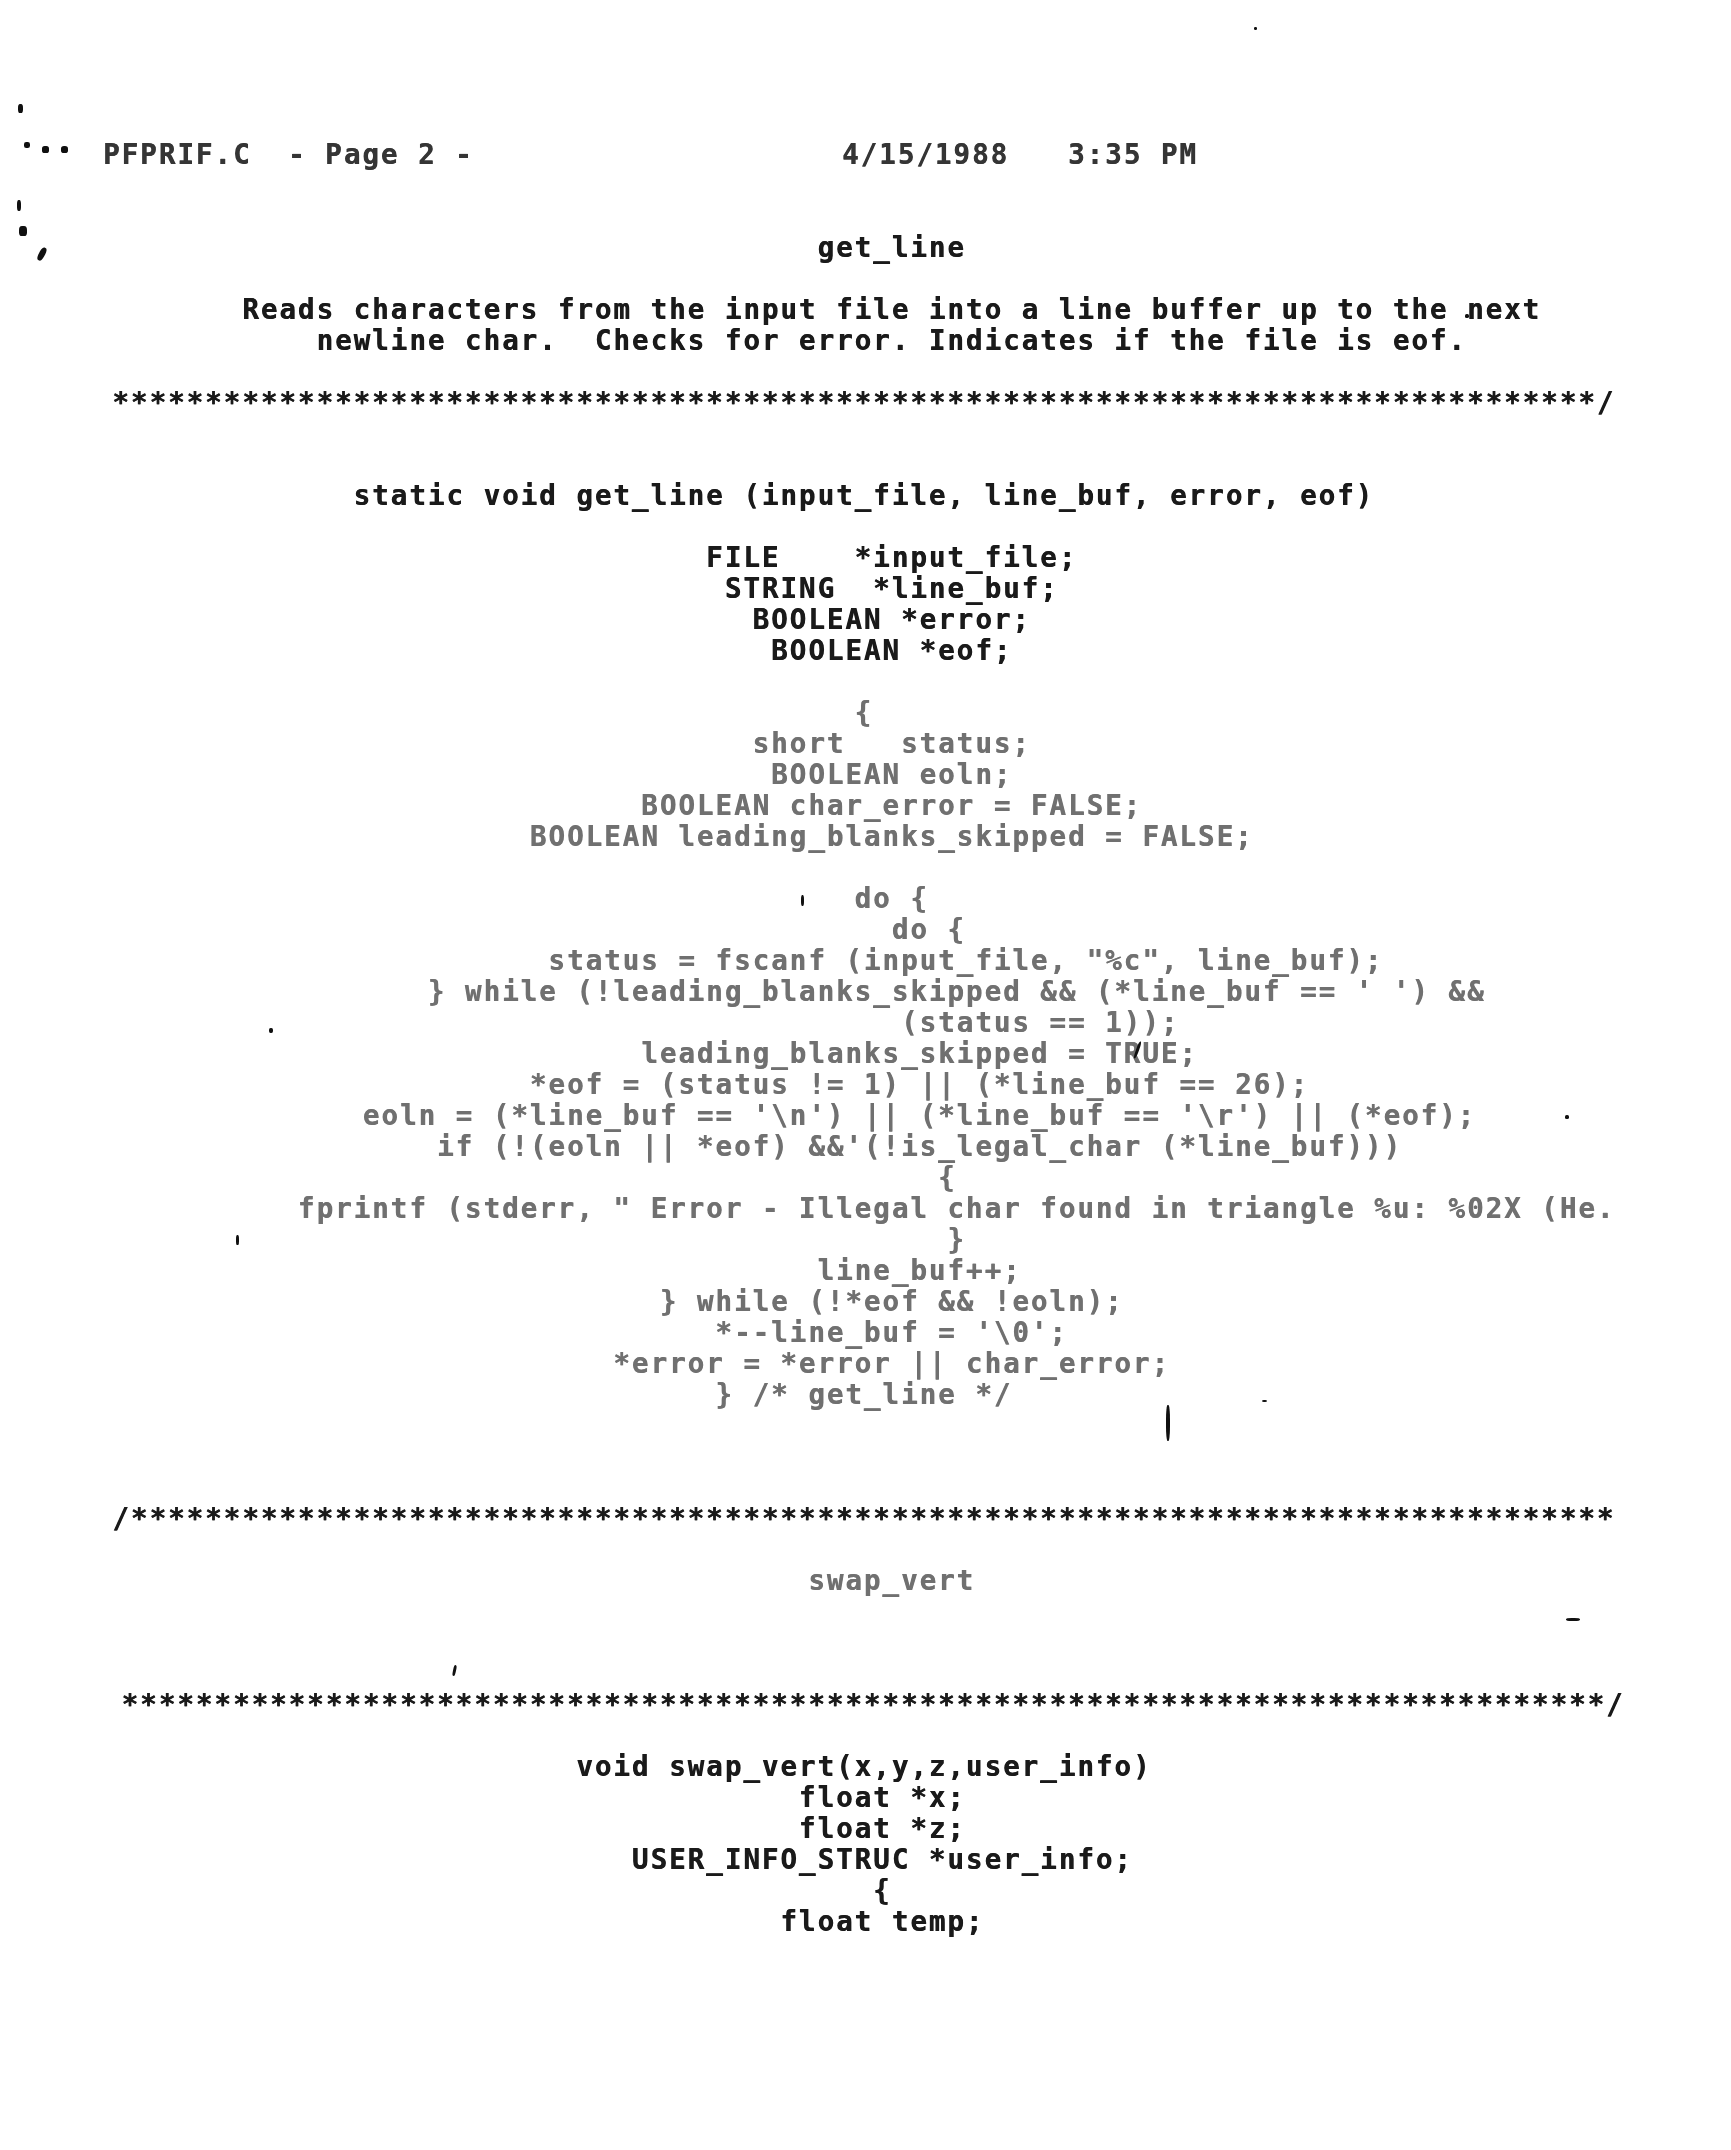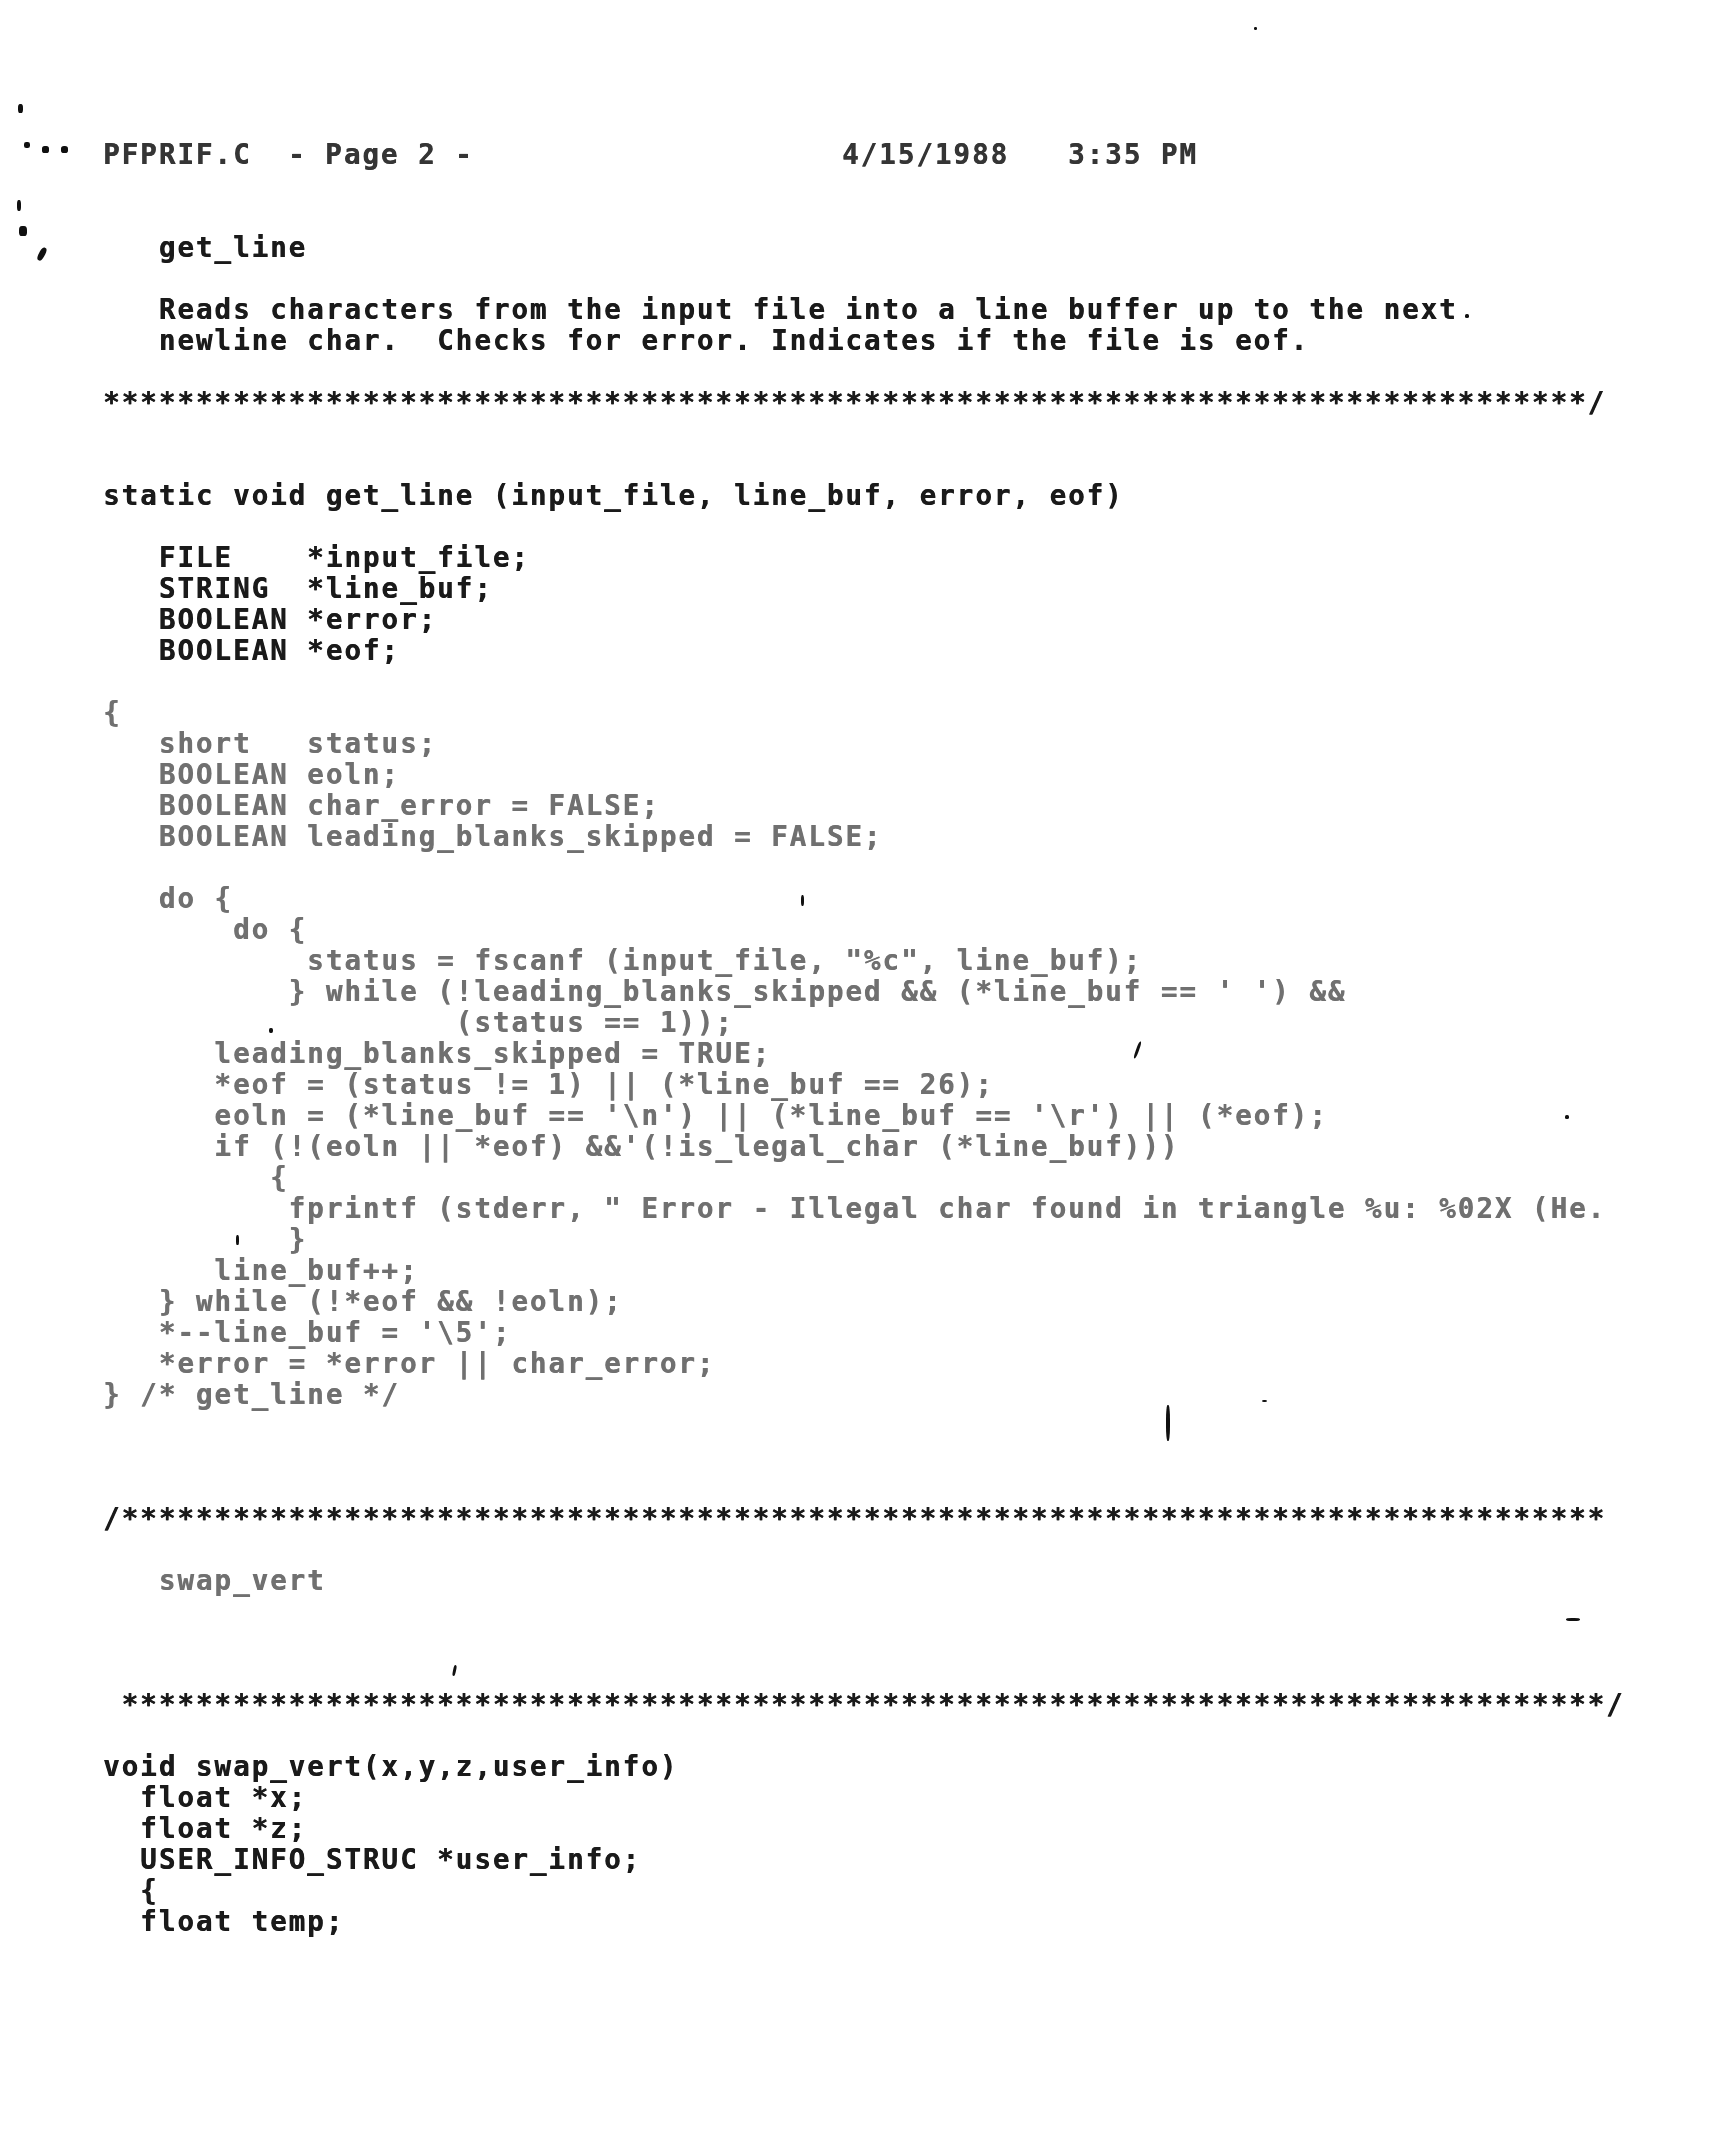--- a/index.html
+++ b/index.html
@@ -5,20 +5,21 @@
   :root { --ink:#1a1a1a; --paper:#ffffff; }
   * { margin:0; padding:0; box-sizing:border-box; }
   html,body { background:var(--paper); }
   .page {
     position:relative;
     width:1732px; height:2151px;
     background:var(--paper);
     overflow:hidden;
     font-family:"DejaVu Sans Mono", monospace;
     color:var(--ink);
+    text-align:center;
   }
   .header-row {
     position:absolute; left:0; top:139px; width:1732px; height:32px;
     font-size:27.5px; font-weight:700; letter-spacing:2px; line-height:31px;
     white-space:pre;
     opacity:.88; filter:blur(0.3px);
     text-shadow:0.5px 0 currentColor;
   }
   .hspan { position:absolute; top:0; }
   .code {
@@ -76,21 +77,21 @@
       <div class="codeline light">                   (status == 1));</div>
       <div class="codeline light">      leading_blanks_skipped = TRUE;</div>
       <div class="codeline light">      *eof = (status != 1) || (*line_buf == 26);</div>
       <div class="codeline light">      eoln = (*line_buf == '\n') || (*line_buf == '\r') || (*eof);</div>
       <div class="codeline light">      if (!(eoln || *eof) &amp;&amp;'(!is_legal_char (*line_buf)))</div>
       <div class="codeline light">         {</div>
       <div class="codeline light">          fprintf (stderr, " Error - Illegal char found in triangle %u: %02X (He.</div>
       <div class="codeline light">          }</div>
       <div class="codeline light">      line_buf++;</div>
       <div class="codeline light">   } while (!*eof &amp;&amp; !eoln);</div>
-      <div class="codeline light">   *--line_buf = '\5';</div>
+      <div class="codeline light">   *--line_buf = '\0';</div>
       <div class="codeline light">   *error = *error || char_error;</div>
       <div class="codeline light">} /* get_line */</div>
       <div class="codeline"></div>
       <div class="codeline"></div>
       <div class="codeline"></div>
       <div class="codeline">/********************************************************************************</div>
       <div class="codeline"></div>
       <div class="codeline light">   swap_vert</div>
       <div class="codeline"></div>
       <div class="codeline"></div>

